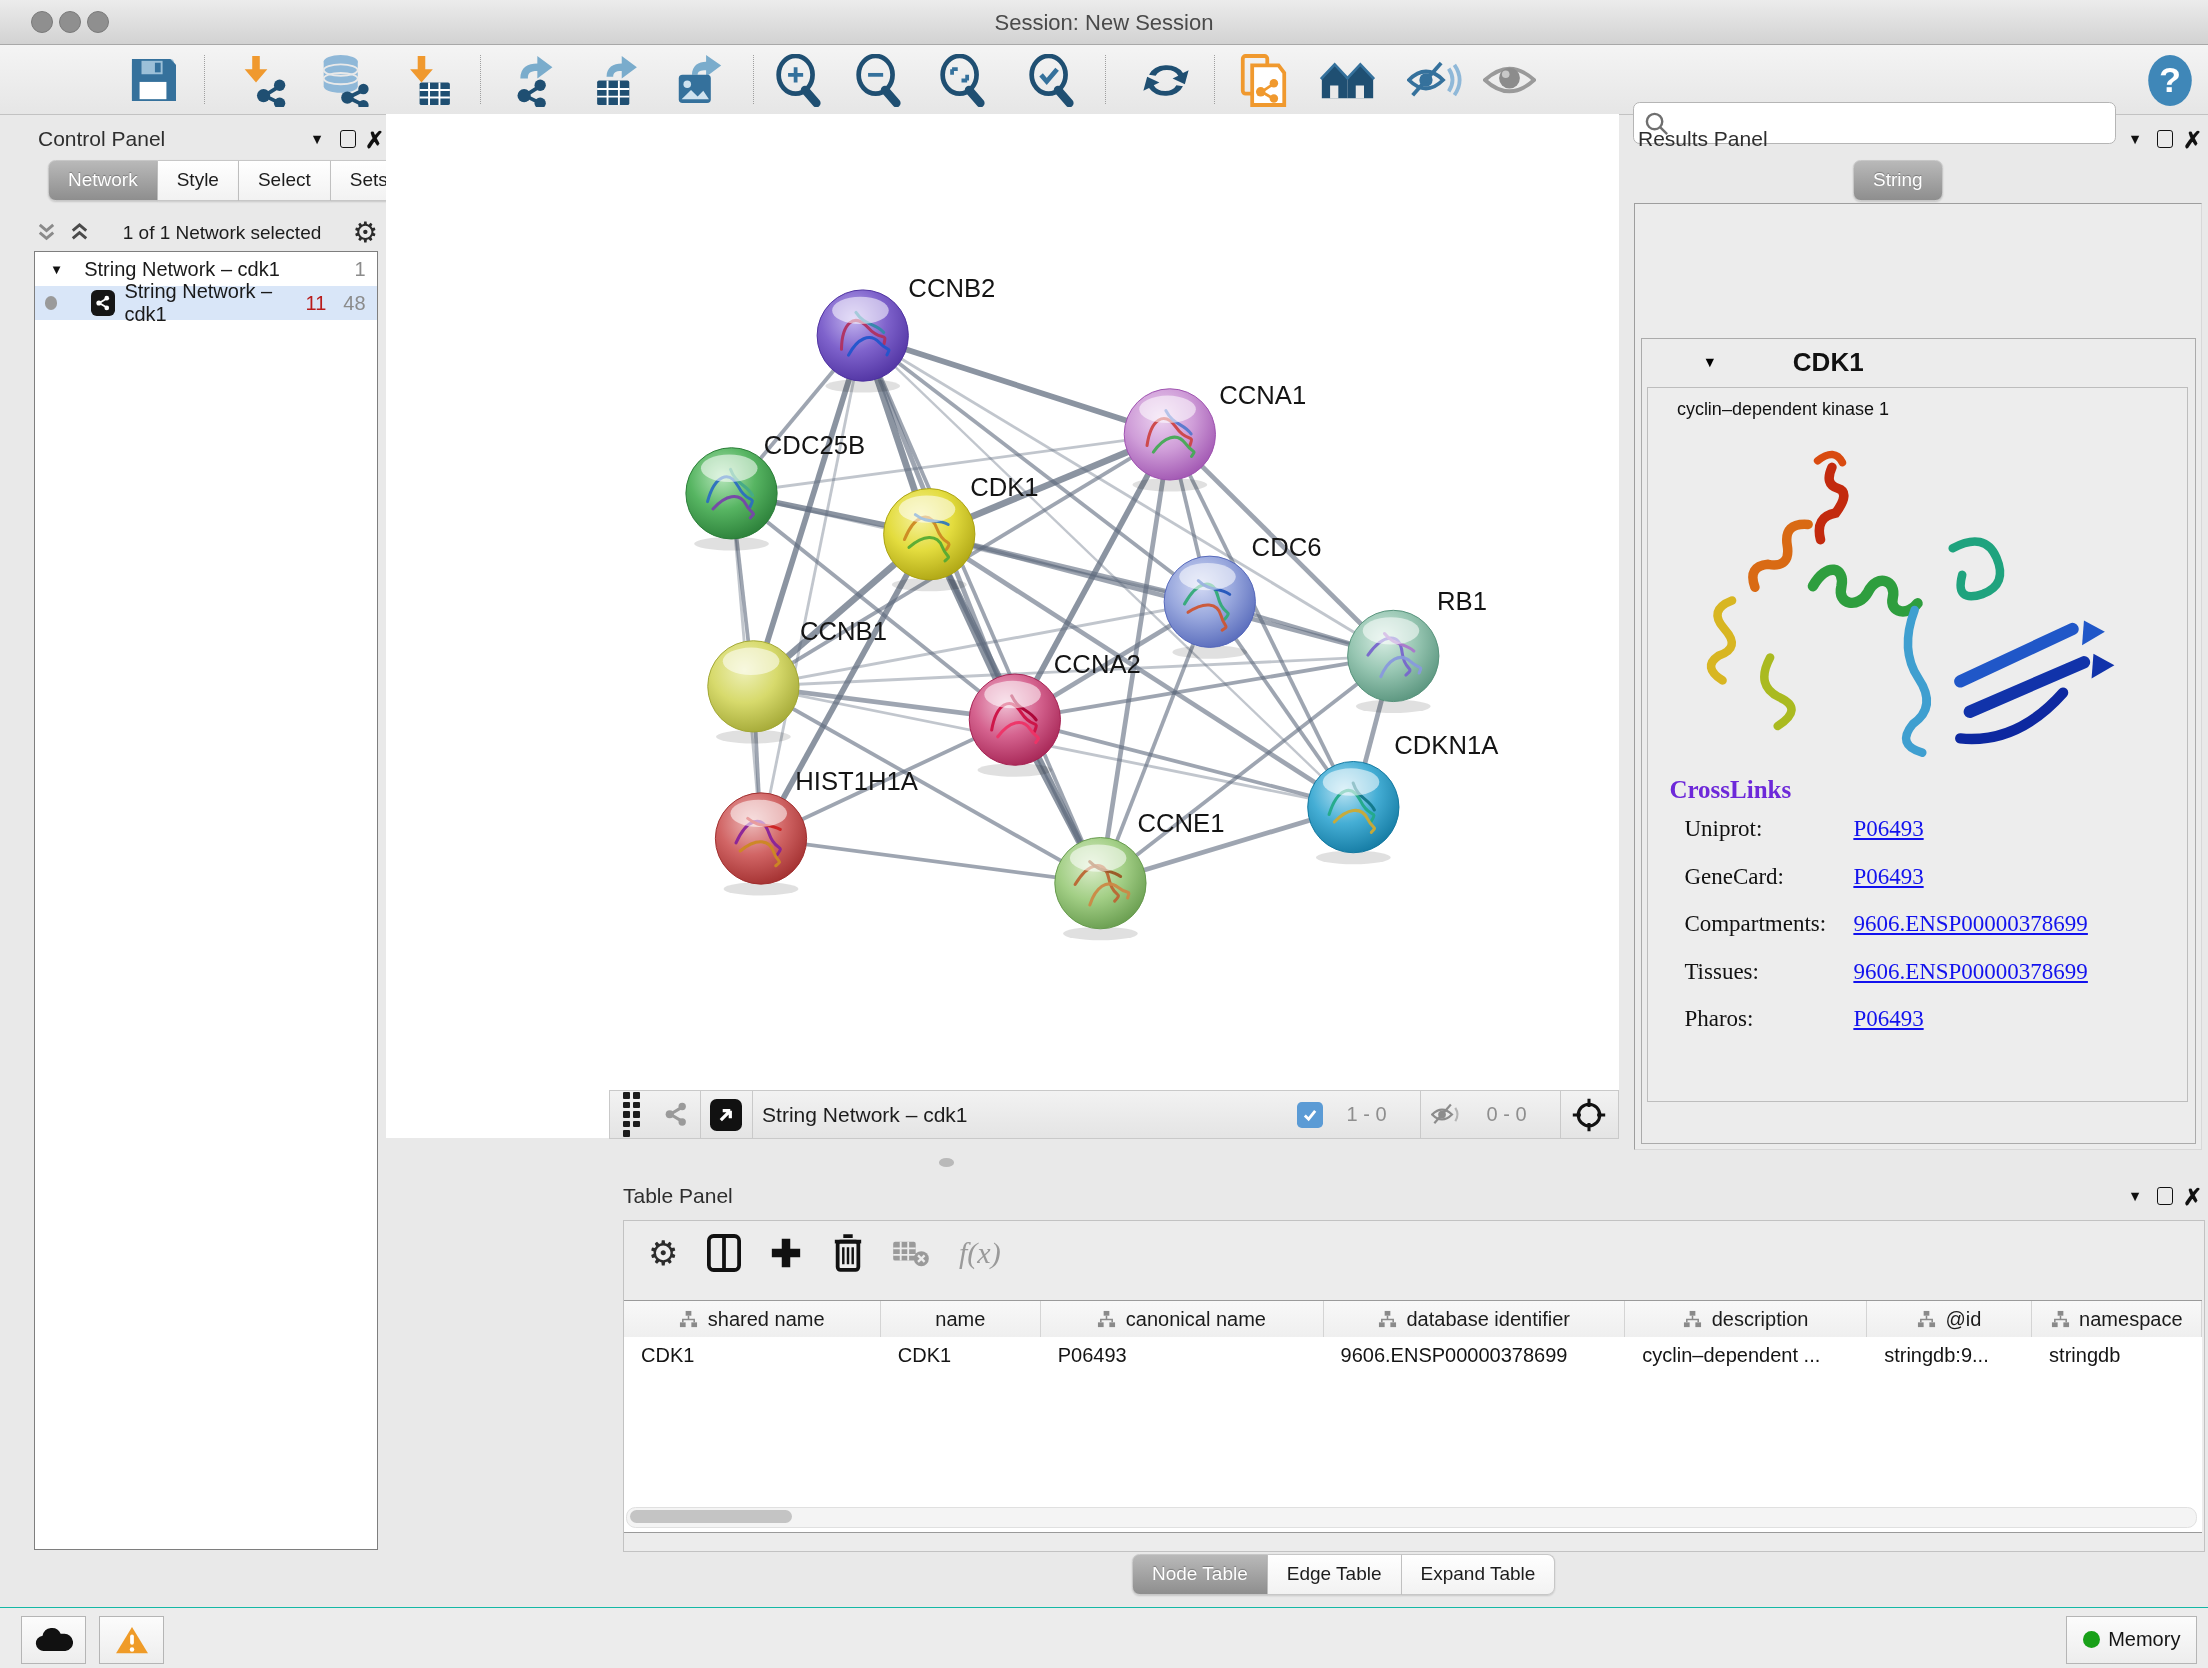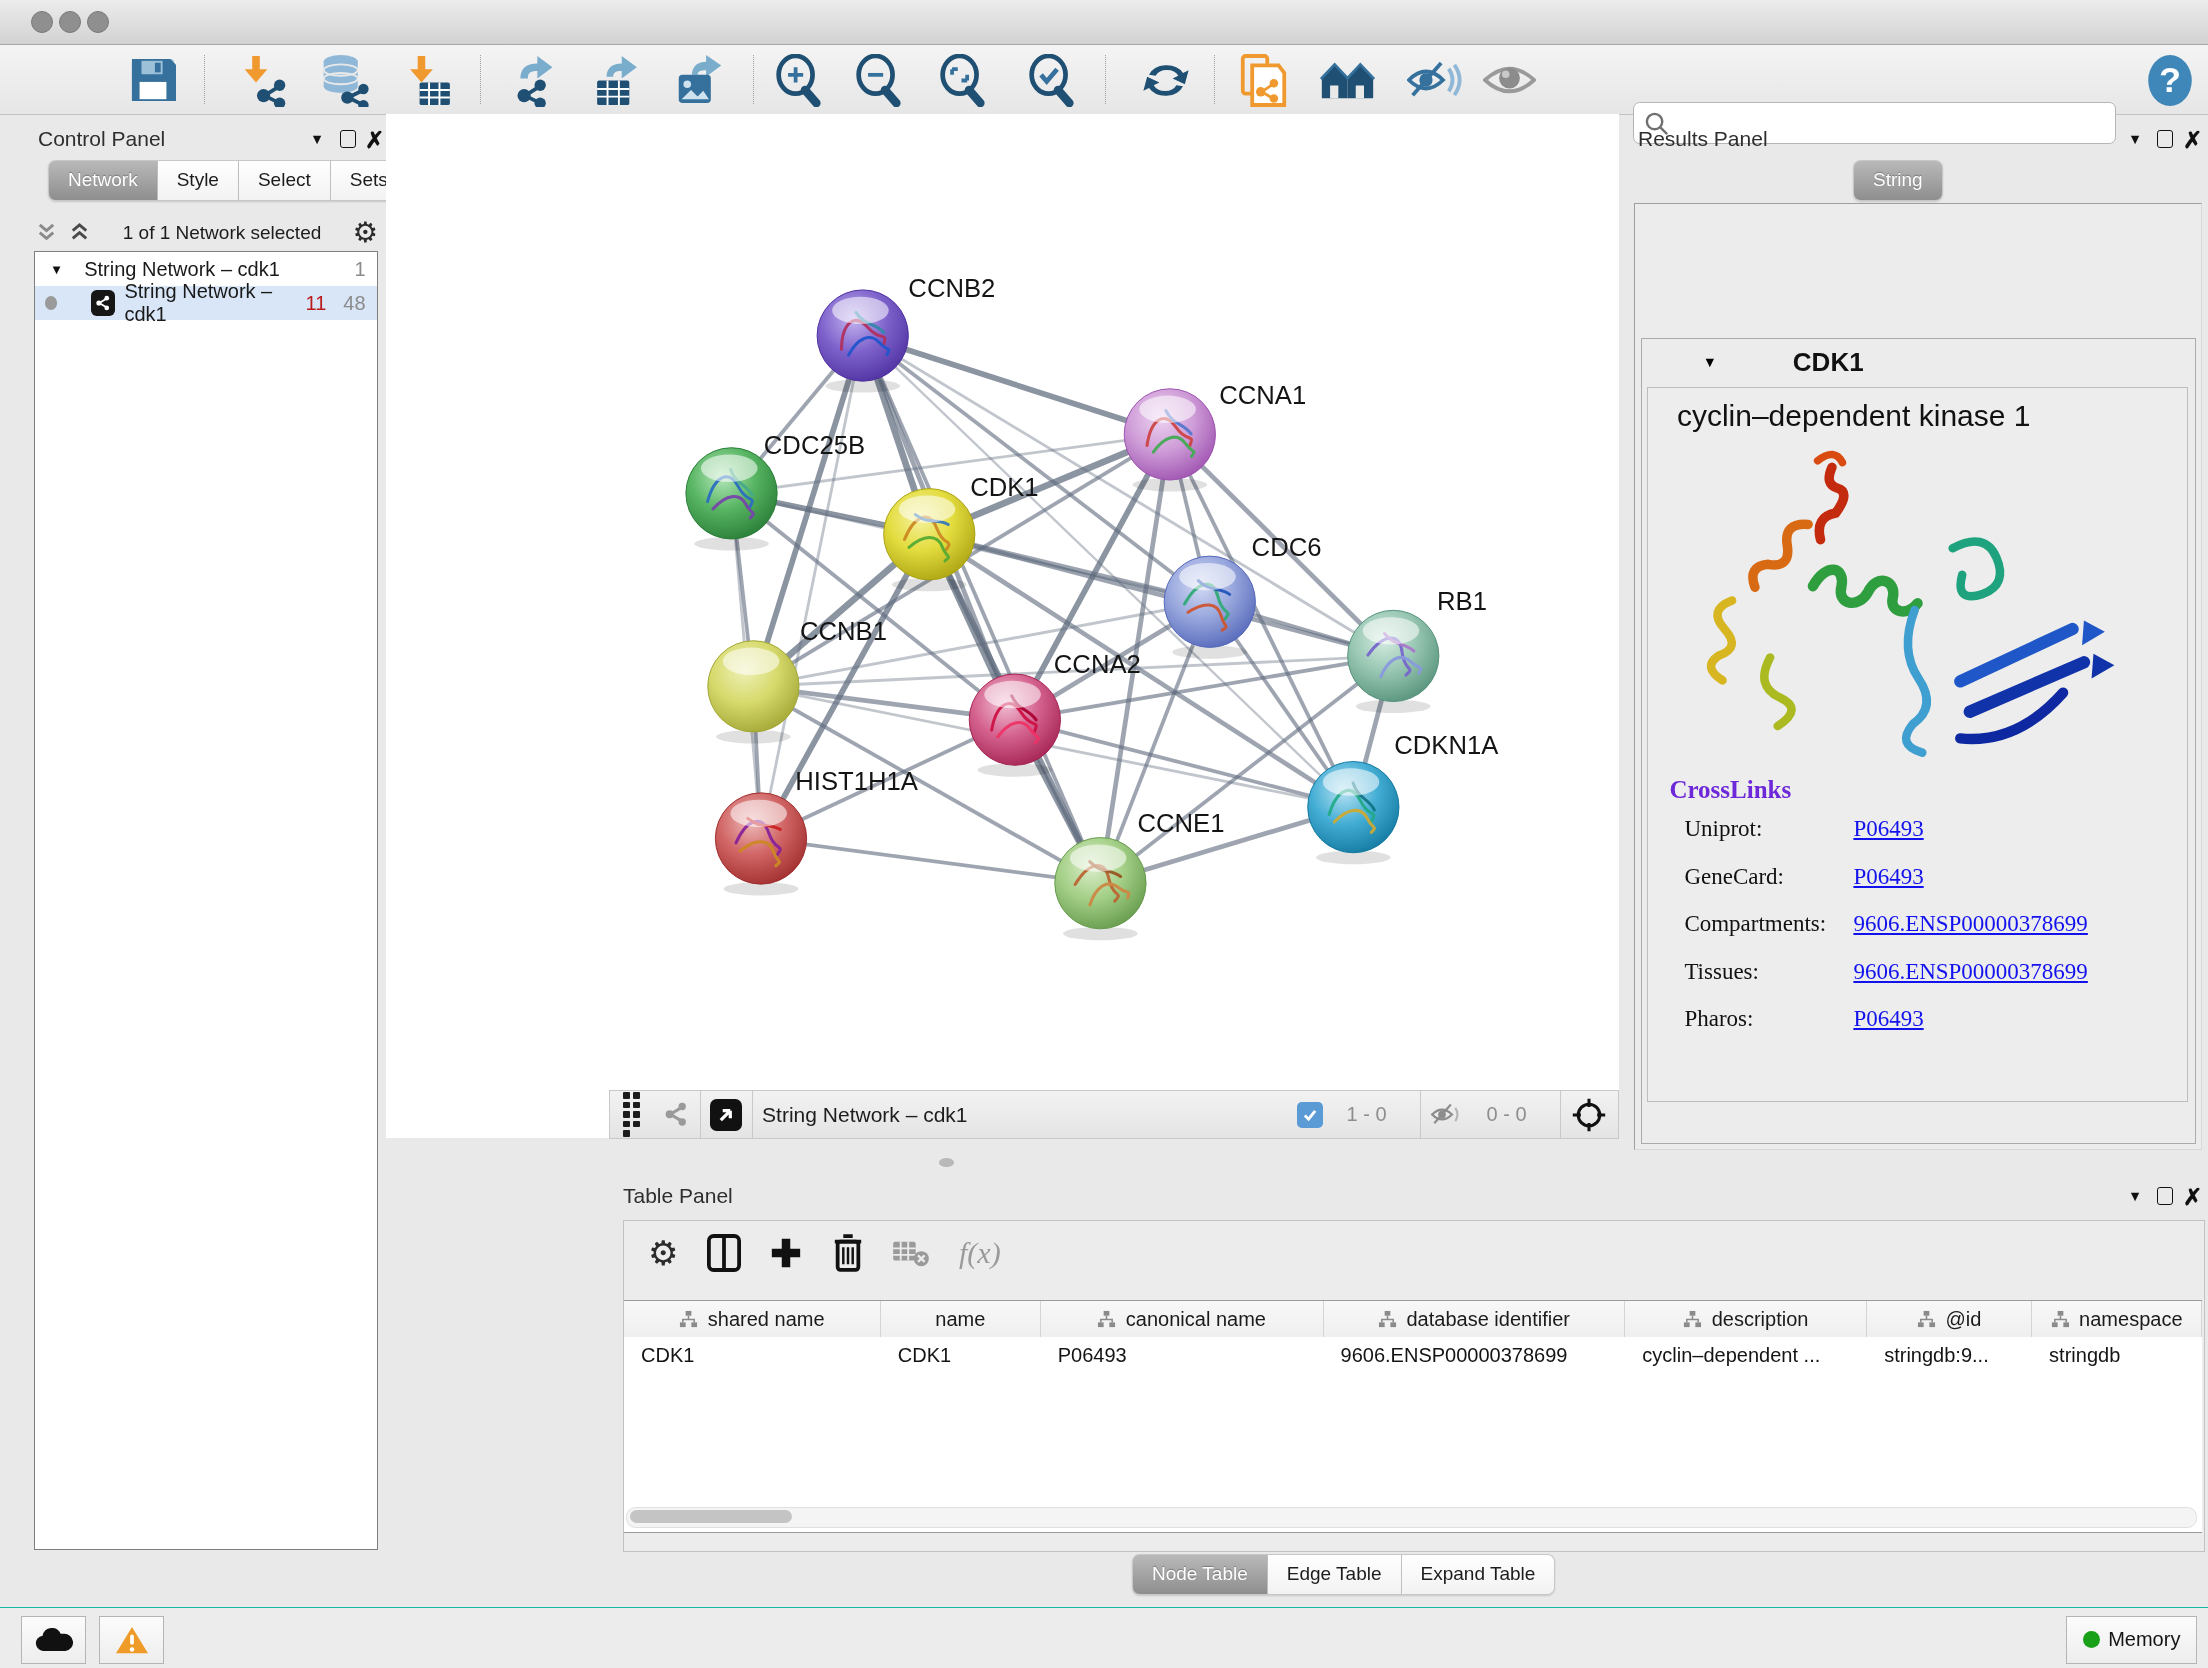--- a/index.html
+++ b/index.html
@@ -53,20 +53,21 @@
 </style>
 </head>
 <body>
 
 <div id="app">
 
   <div id="titlebar" class="abs">
     <div class="traffic abs" style="left:31px"></div>
     <div class="traffic abs" style="left:59px"></div>
     <div class="traffic abs" style="left:87px"></div>
+    <div id="win-title" class="abs">Session: New Session</div>
   </div>
 
   <div id="toolbar" class="abs">
     <div class="tbtn abs" style="left:39px">
       <svg width="49" height="44" viewBox="0 0 52 46"></svg>
         <span></span>
         <path d="M3 10h17l5 6h21v8H3z" fill="#a9680f"><path d="M1 42l9-22h40l-9 22z" fill="#f2a94e">
     </path></path>
       </div>
     <div class="tbtn abs" style="left:125px">
@@ -550,21 +551,21 @@
   </div>
 
   <div class="abs sunken" style="left:1634px;top:203px;width:566px;height:945px">
 
     <div class="abs" style="left:5.7px;top:134px;width:553px;height:804px;border:1px solid #ababab;background:#ececec">
       <div style="height:46px;display:flex;align-items:center">
         <span style="margin-left:61px;font-size:14.3px">▼</span>
         <span style="margin-left:76px;font-size:26px;font-weight:bold;color:#111">CDK1</span>
       </div>
       <div class="abs" style="left:5.7px;top:48px;width:539px;height:713px;border:1px solid #bdbdbd;background:#ededed">
-        <div class="abs" style="left:28.5px;top:11.4px;font-size:30px;color:#111">cyclin–dependent kinase 1</div>
+        <div class="abs" style="left:28.5px;top:11.4px;font-size:18px;color:#111">cyclin–dependent kinase 1</div>
         <svg class="abs" style="left:27px;top:46px" width="447" height="371" viewBox="0 0 470 390">
           <g fill="none" stroke-linecap="round">
             <path d="M165 35q-8 18 6 22t-2 26q-22 4-16 28" stroke="#c32a0e" stroke-width="10"></path>
             <path d="M150 28q18-14 26 2" stroke="#d94b10" stroke-width="8"></path>
             <path d="M140 95q-26-2-22 22t-20 20q-22 2-14 24" stroke="#d96a14" stroke-width="10"></path>
             <path d="M60 175q-26 10-8 30t-6 28q-18 12 4 26" stroke="#d8b622" stroke-width="9"></path>
             <path d="M100 235q-16 30 10 42t-2 30" stroke="#aaba20" stroke-width="9"></path>
             <path d="M145 160c15-26 34-20 30 0c-5 20 18 24 28 6c10-20 30-12 26 6c-4 16 16 20 26 6" stroke="#2e9e3e" stroke-width="11"></path>
             <path d="M292 120q34-18 46 10t-14 38q-30 10-22-20" stroke="#1fa37e" stroke-width="9"></path>
             <path d="M252 185q-16 42 4 72t-6 48q-18 22 10 30" stroke="#3f9fd0" stroke-width="9"></path>

